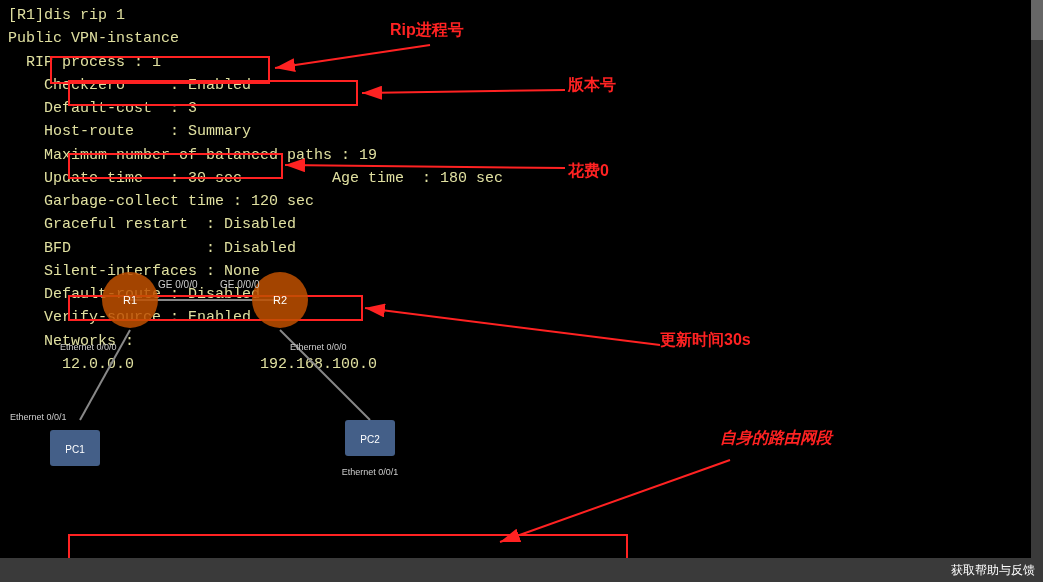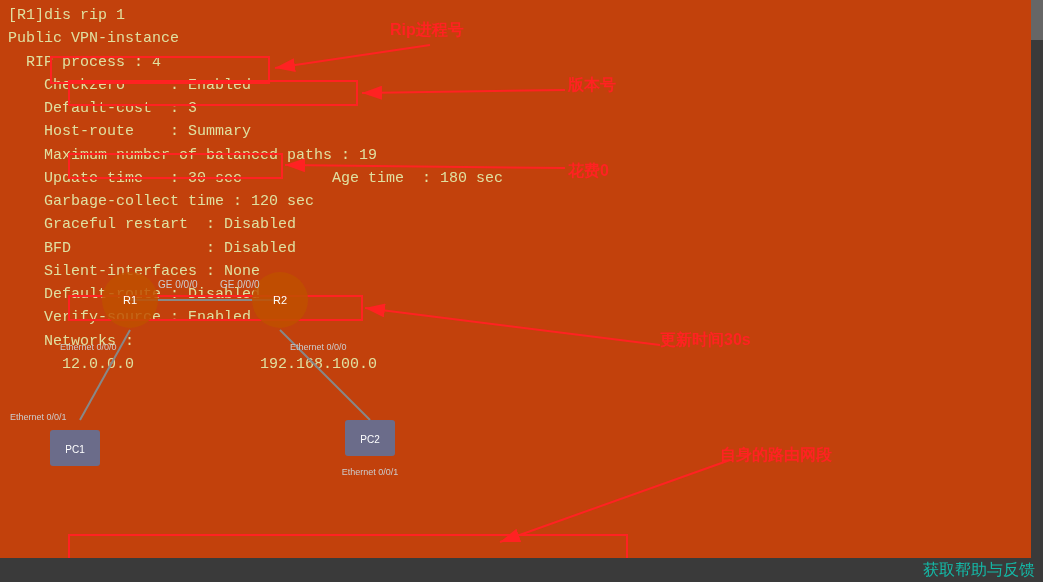--- a/index.html
+++ b/index.html
@@ -12,21 +12,21 @@
       position: relative;
     }
 
     
     .terminal {
       position: absolute;
       top: 0;
       left: 0;
       width: 1043px;
       height: 558px;
-      background: #c2410c;
+      background: #000000;
       color: #e0e0a0;
       font-size: 15px;
       line-height: 1.55;
       padding: 4px 8px;
       overflow: hidden;
     }
 
     .terminal-line {
       white-space: pre;
       display: block;
@@ -57,22 +57,22 @@
       width: 1043px;
       height: 24px;
       background: #3a3a3a;
       display: flex;
       align-items: center;
       justify-content: flex-end;
       padding-right: 8px;
     }
 
     .status-text {
-      color: #14b8a6;
-      font-size: 16px;
+      color: #ffffff;
+      font-size: 12px;
       font-family: Liberation Mono, monospace;
     }
 
     
     .scrollbar {
       position: absolute;
       right: 0;
       top: 0;
       width: 12px;
       height: 558px;
@@ -93,21 +93,21 @@
       position: absolute;
       pointer-events: none;
     }
   </style>
 </head>
 <body>
 
 <div class="terminal">
   <span class="terminal-line">[R1]dis rip 1</span>
   <span class="terminal-line">Public VPN-instance</span>
-  <span class="terminal-line">  RIP process : 4</span>
+  <span class="terminal-line">  RIP process : 1</span>
   <span class="terminal-line">    Checkzero     : Enabled</span>
   <span class="terminal-line">    Default-cost  : 3</span>
   <span class="terminal-line">    Host-route    : Summary</span>
   <span class="terminal-line">    Maximum number of balanced paths : 19</span>
   <span class="terminal-line">    Update time   : 30 sec          Age time  : 180 sec</span>
   <span class="terminal-line">    Garbage-collect time : 120 sec</span>
   <span class="terminal-line">    Graceful restart  : Disabled</span>
   <span class="terminal-line">    BFD               : Disabled</span>
   <span class="terminal-line">    Silent-interfaces : None</span>
   <span class="terminal-line">    Default-route : Disabled</span>
@@ -150,21 +150,21 @@
 </svg>
 
 <div class="annotation" style="top: 20px; left: 390px;">Rip进程号</div>
 
 <div class="annotation" style="top: 75px; left: 568px;">版本号</div>
 
 <div class="annotation" style="top: 161px; left: 568px;">花费0</div>
 
 <div class="annotation" style="top: 330px; left: 660px;">更新时间30s</div>
 
-<div class="annotation" style="top: 445px; left: 720px;">自身的路由网段</div>
+<div class="annotation" style="top: 428px; left: 720px; font-style: italic;">自身的路由网段</div>
 
 <svg style="position:absolute;top:220px;left:0px;pointer-events:none;" width="560" height="270">
 
   <line x1="130" y1="80" x2="280" y2="80" stroke="#888" stroke-width="2"></line>
 
   <line x1="130" y1="110" x2="80" y2="200" stroke="#888" stroke-width="2"></line>
 
   <line x1="280" y1="110" x2="370" y2="200" stroke="#888" stroke-width="2"></line>
 
   <circle cx="130" cy="80" r="28" fill="#c05000" opacity="0.85"></circle>

